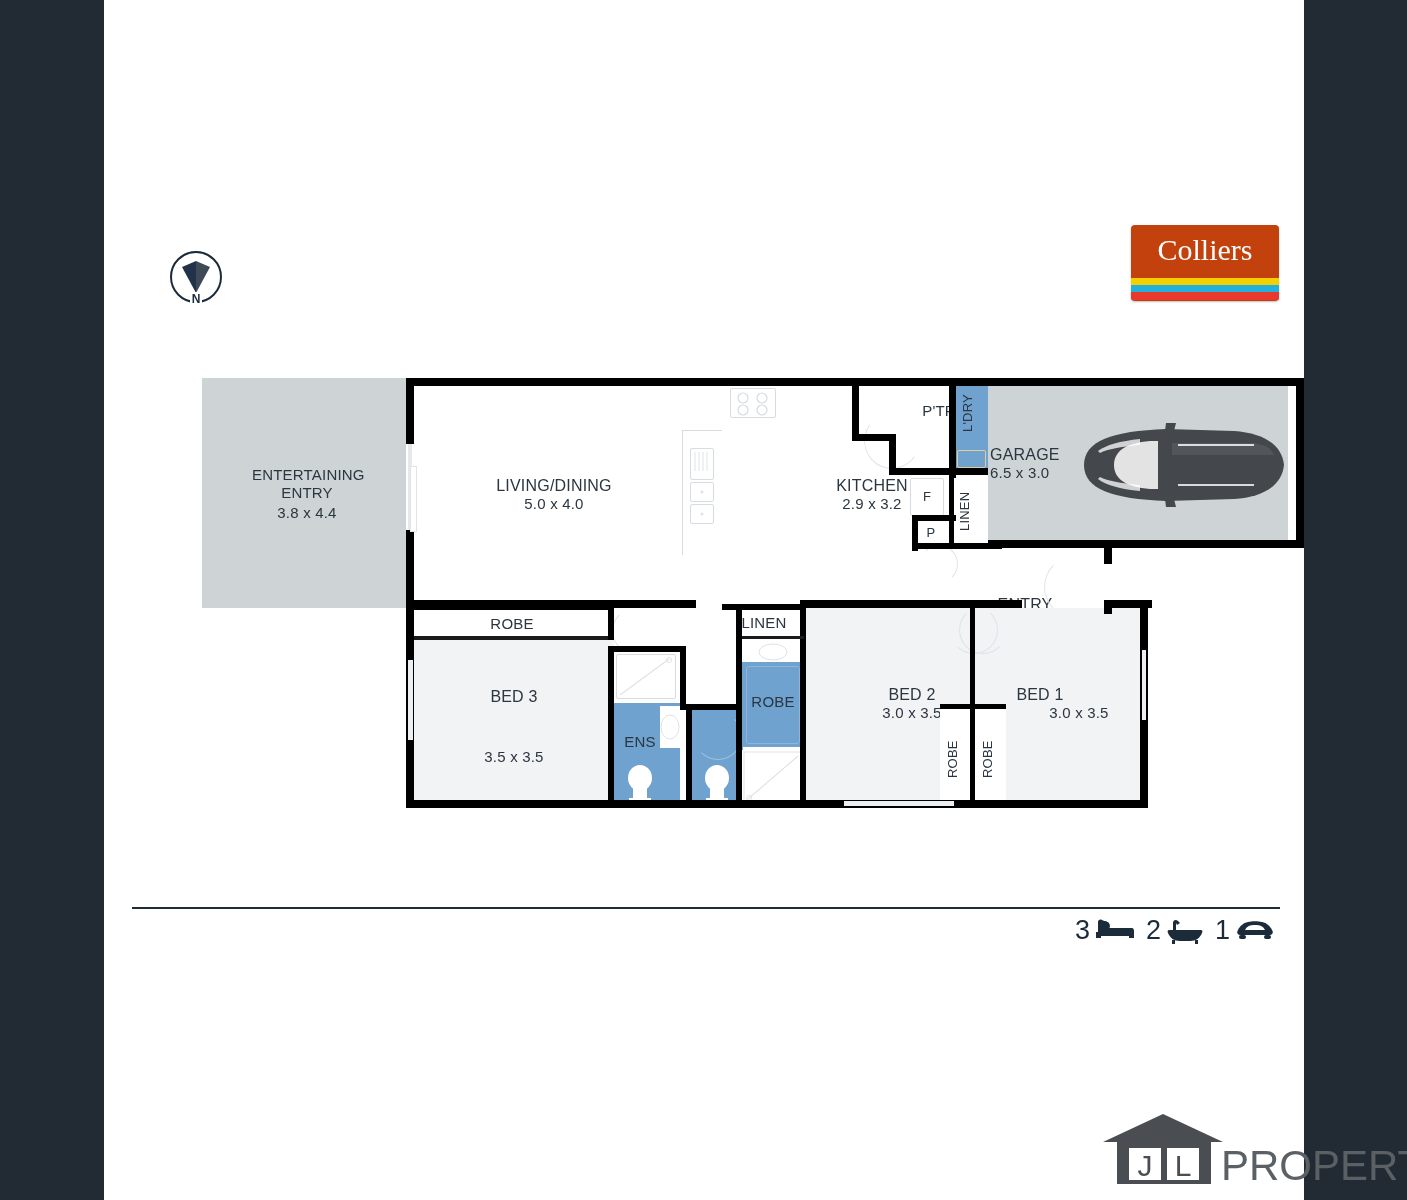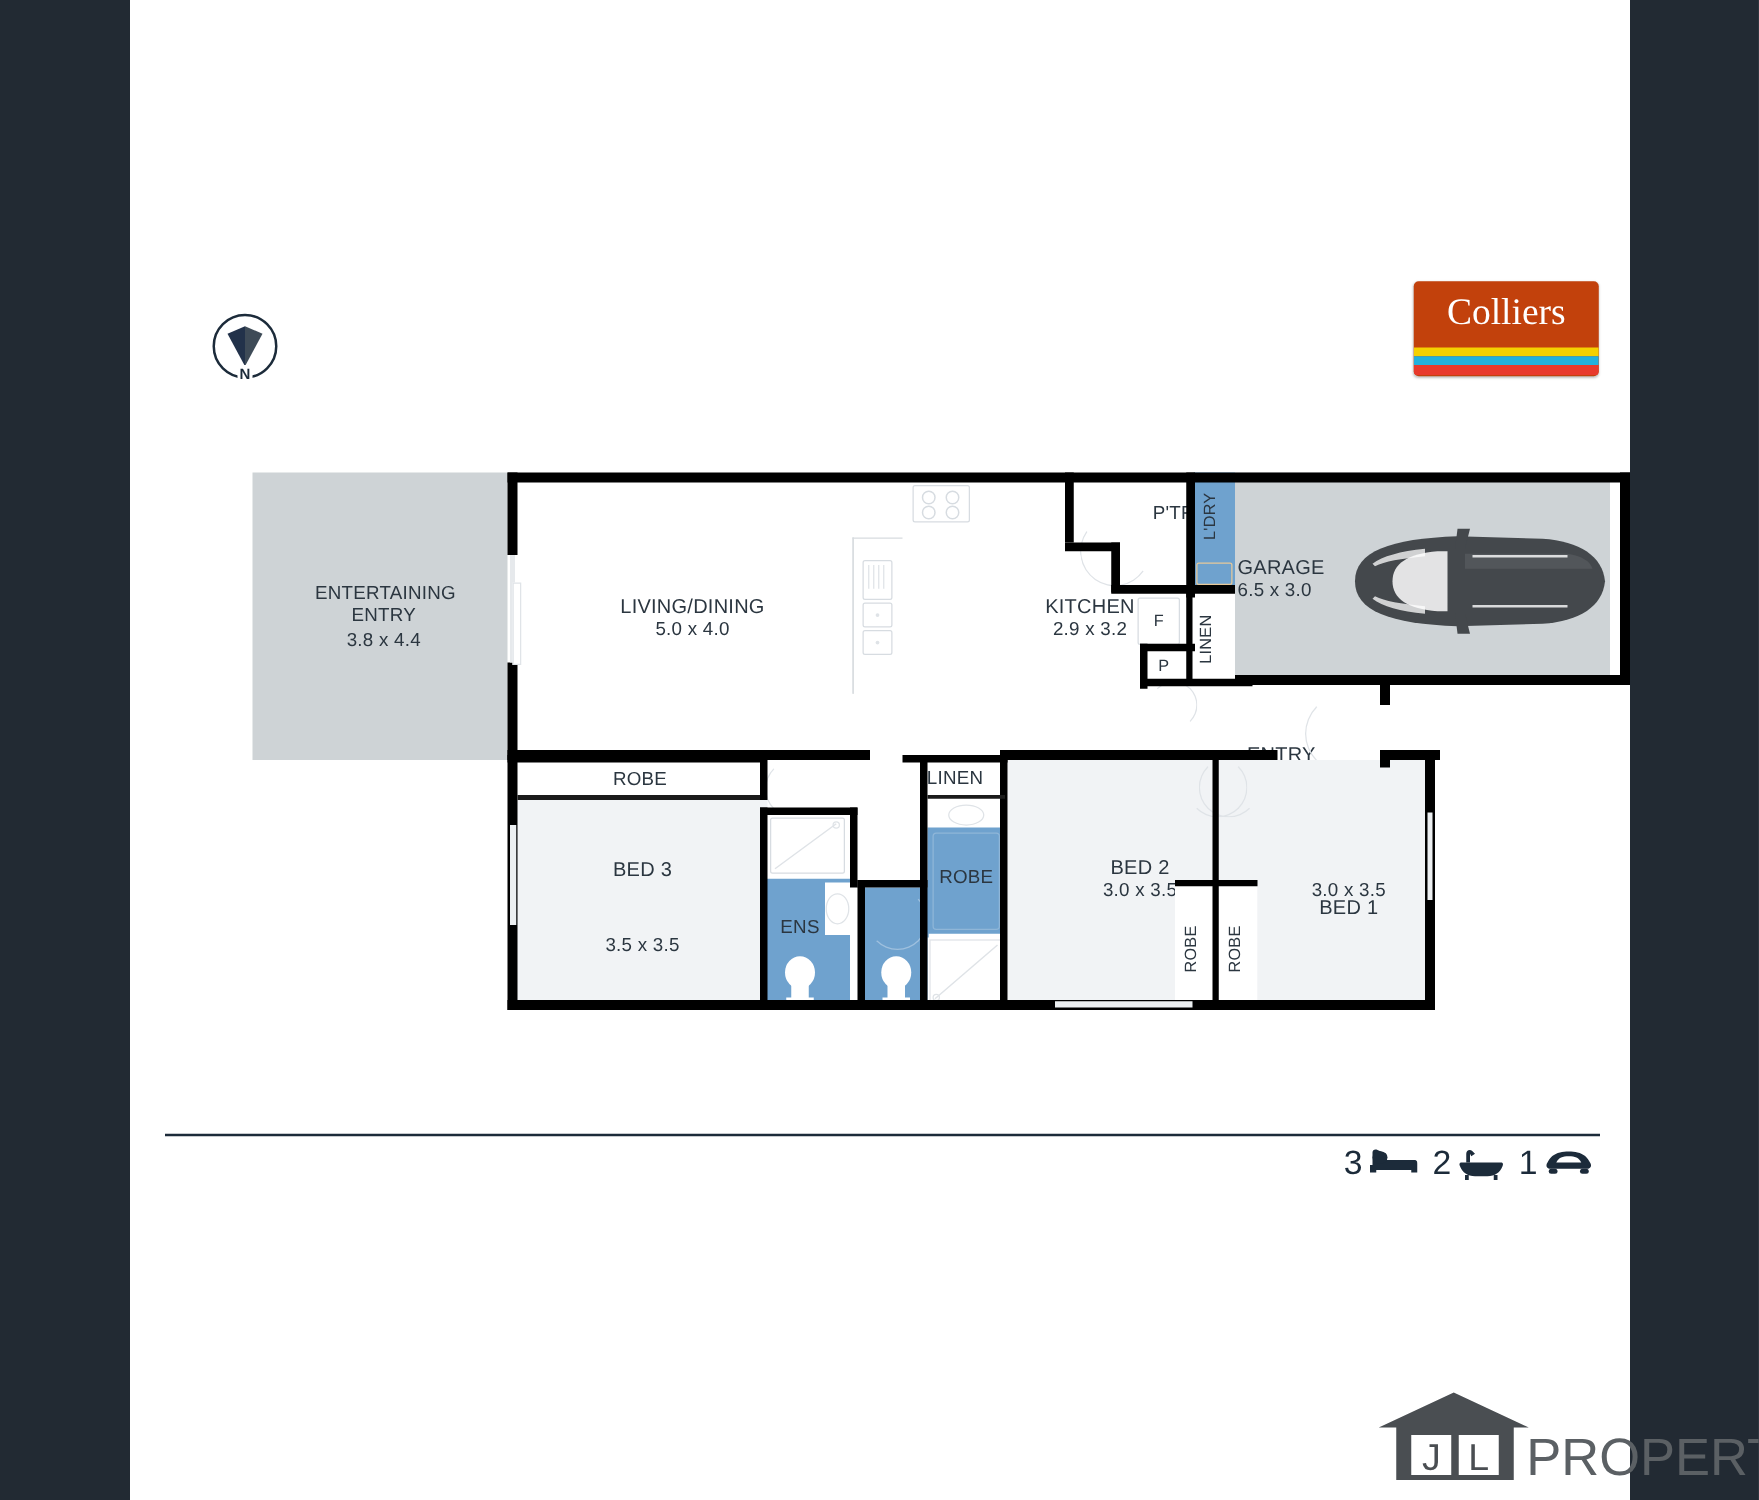--- a/index.html
+++ b/index.html
@@ -336,21 +336,21 @@
     <div class="label big" style="left:728px; top:686px; width:160px;"><span>BED 2</span></div>
     <div class="label" style="left:728px; top:704px; width:160px;"><span>3.0 x 3.5</span></div>
     <div class="door-arc" style="left:846px; top:606px; width:48px; height:48px; border-color:transparent; border-bottom-color:#dfe3e7; border-right-color:#dfe3e7;"></div>
 
     <div class="rm fill-white" style="left:836px; top:707px; width:31px; height:99px;"></div>
     <div class="label sm vert" style="left:840px; top:718px; height:82px; width:24px;"><span>ROBE</span></div>
     <div class="rm fill-white" style="left:871px; top:707px; width:31px; height:99px;"></div>
     <div class="label sm vert" style="left:875px; top:718px; height:82px; width:24px;"><span>ROBE</span></div>
 
     <div class="rm fill-light" style="left:902px; top:608px; width:138px; height:198px;"></div>
-    <div class="label big" style="left:905px; top:686px; width:140px;margin-top:32px;"><span>BED 1</span></div>
+    <div class="label big" style="left:866px; top:686px; width:140px;"><span>BED 1</span></div>
     <div class="label" style="left:905px; top:704px; width:140px;"><span>3.0 x 3.5</span></div>
     <div class="door-arc" style="left:855px; top:606px; width:48px; height:48px; border-color:transparent; border-bottom-color:#dfe3e7; border-left-color:#dfe3e7;"></div>
 
     <div class="wall" style="left:302px; top:378px; width:898px; height:8px;"></div>
 
     <div class="wall" style="left:302px; top:378px; width:8px; height:66px;"></div>
     <div class="wall" style="left:302px; top:530px; width:8px; height:78px;"></div>
     <div class="hairline" style="left:304px; top:444px; width:4px; height:86px; background:#e6e9ec;"></div>
     <div class="hairline" style="left:306px; top:466px; width:5px; height:64px; background:#ffffff; border:1px solid #e0e4e8;"></div>
 

